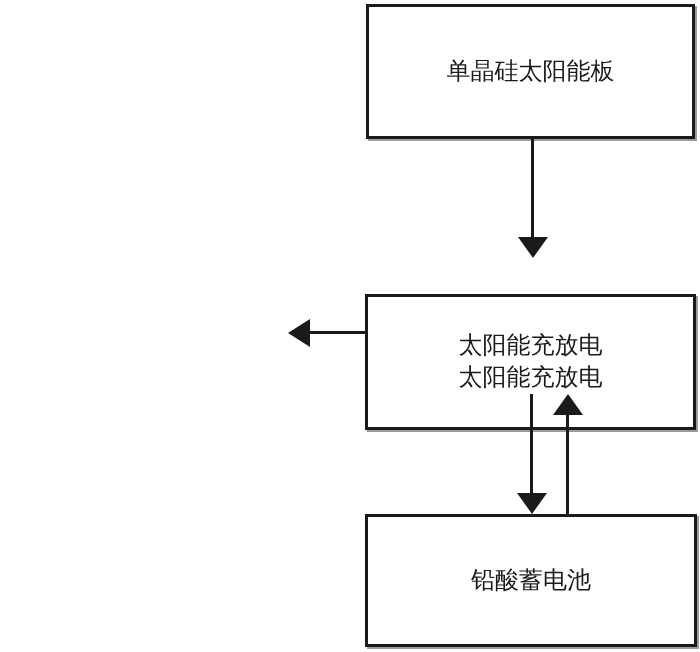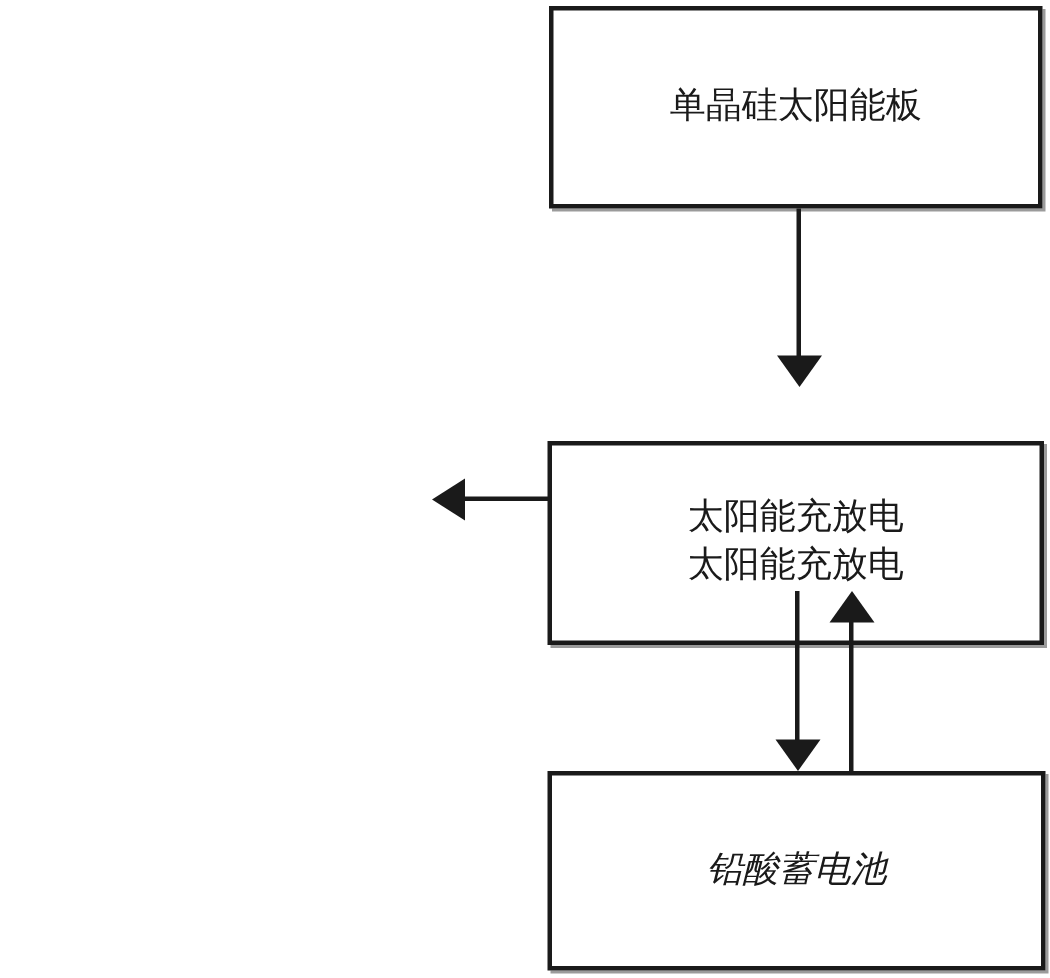--- a/index.html
+++ b/index.html
@@ -25,21 +25,21 @@
     justify-content:center;
     text-align:center;
     color:var(--stroke);
     font-size:24px;
     line-height:1.33;
     box-sizing:border-box;
   }
   .box-solar     {left:366px; top:4px;   width:329px; height:135px;}
   .box-sensor    {left:3px;   top:258px; width:285px; height:145px;}
   .box-controller{left:365px; top:258px; width:331px; height:136px;margin-top:36px;}
-  .box-battery   {left:365px; top:514px; width:332px; height:133px;font-style:italic;}
+  .box-battery   {left:365px; top:514px; width:332px; height:133px;}
 
   .shaft-v{position:absolute;width:3px;background:var(--stroke);}
   .shaft-h{position:absolute;height:3px;background:var(--stroke);}
   .head{position:absolute;width:0;height:0;}
   .head-down{border-left:15px solid transparent;border-right:15px solid transparent;border-top:21px solid var(--stroke);}
   .head-up  {border-left:15px solid transparent;border-right:15px solid transparent;border-bottom:21px solid var(--stroke);}
   .head-left{border-top:14px solid transparent;border-bottom:14px solid transparent;border-right:22px solid var(--stroke);}
 
   
   .a1-shaft{left:531px; top:139px; height:100px;}

